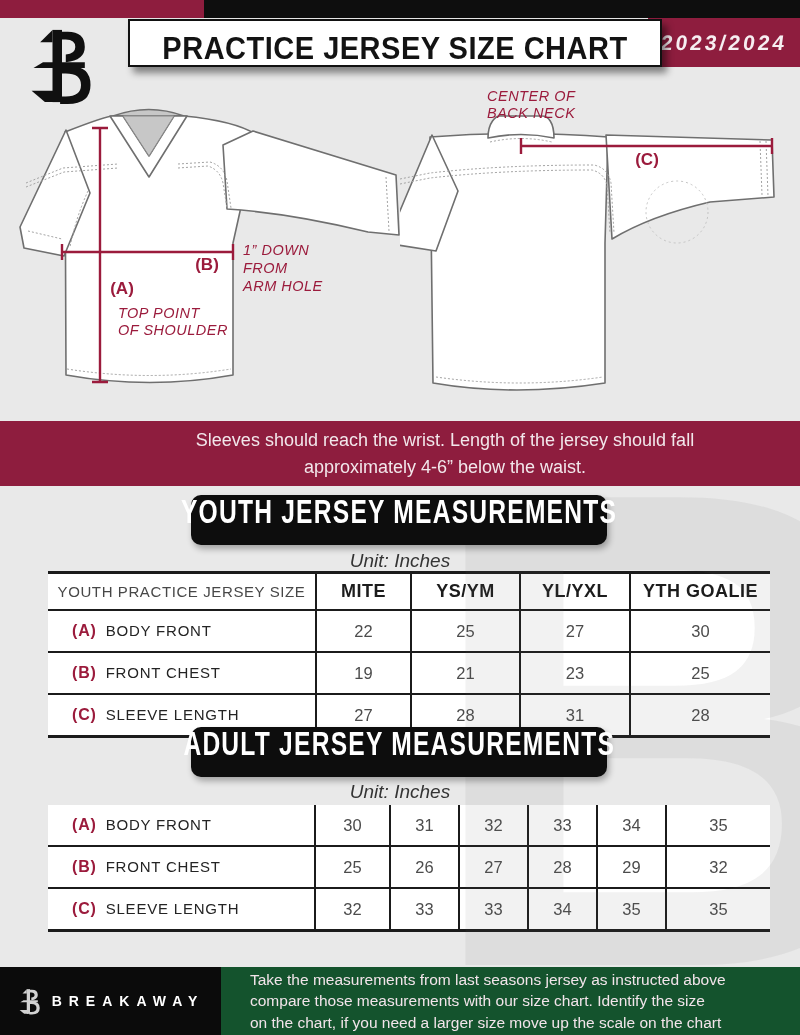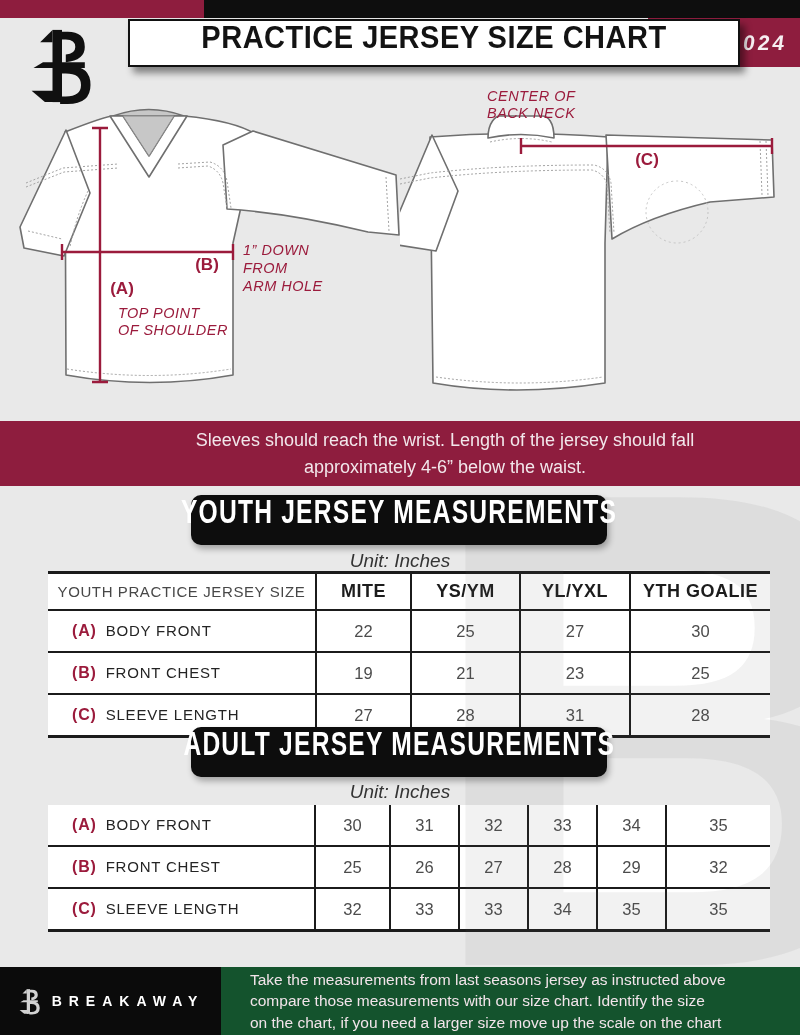--- a/index.html
+++ b/index.html
@@ -1,22 +1,22 @@
 <!DOCTYPE html>
 <html><head>
 <meta charset="utf-8">
 <style>
   html,body{margin:0;padding:0;}
   .page{position:relative;width:800px;height:1035px;background:#e9e9e9;overflow:hidden;
         font-family:"Liberation Sans",sans-serif;}
   
   .top-strip{position:absolute;left:0;top:0;width:800px;height:18px;background:#0e0e0e;}
   .top-strip-maroon{position:absolute;left:0;top:0;width:204px;height:18px;background:#8e1d3e;}
-  .title-box{position:absolute;left:128px;top:19px;width:612px;height:48px;background:#ffffff;
-             border:2px solid #111;box-sizing:border-box;display:flex;align-items:flex-start;justify-content:center;
+  .title-box{position:absolute;left:128px;top:19px;width:534px;height:48px;background:#ffffff;
+             border:2px solid #111;box-sizing:border-box;display:flex;align-items:flex-end;justify-content:center;
              box-shadow:5px 6px 7px rgba(0,0,0,.45);z-index:6;}
   .title-box span{font-weight:bold;font-size:29px;color:#131313;letter-spacing:.5px;
              display:inline-block;transform:scaleY(1.06);white-space:nowrap;}
   .year-box{position:absolute;left:648px;top:18px;width:152px;height:49px;background:#8e1d3e;
             display:flex;align-items:center;justify-content:center;z-index:5;}
   .year-box span{color:#f6eef1;font-weight:bold;font-size:21px;letter-spacing:3px;
             display:inline-block;transform:skewX(-8deg);white-space:nowrap;}
   .logo-main{position:absolute;left:24px;top:24px;z-index:6;}
   
   .fig{position:absolute;top:85px;width:400px;height:330px;}

